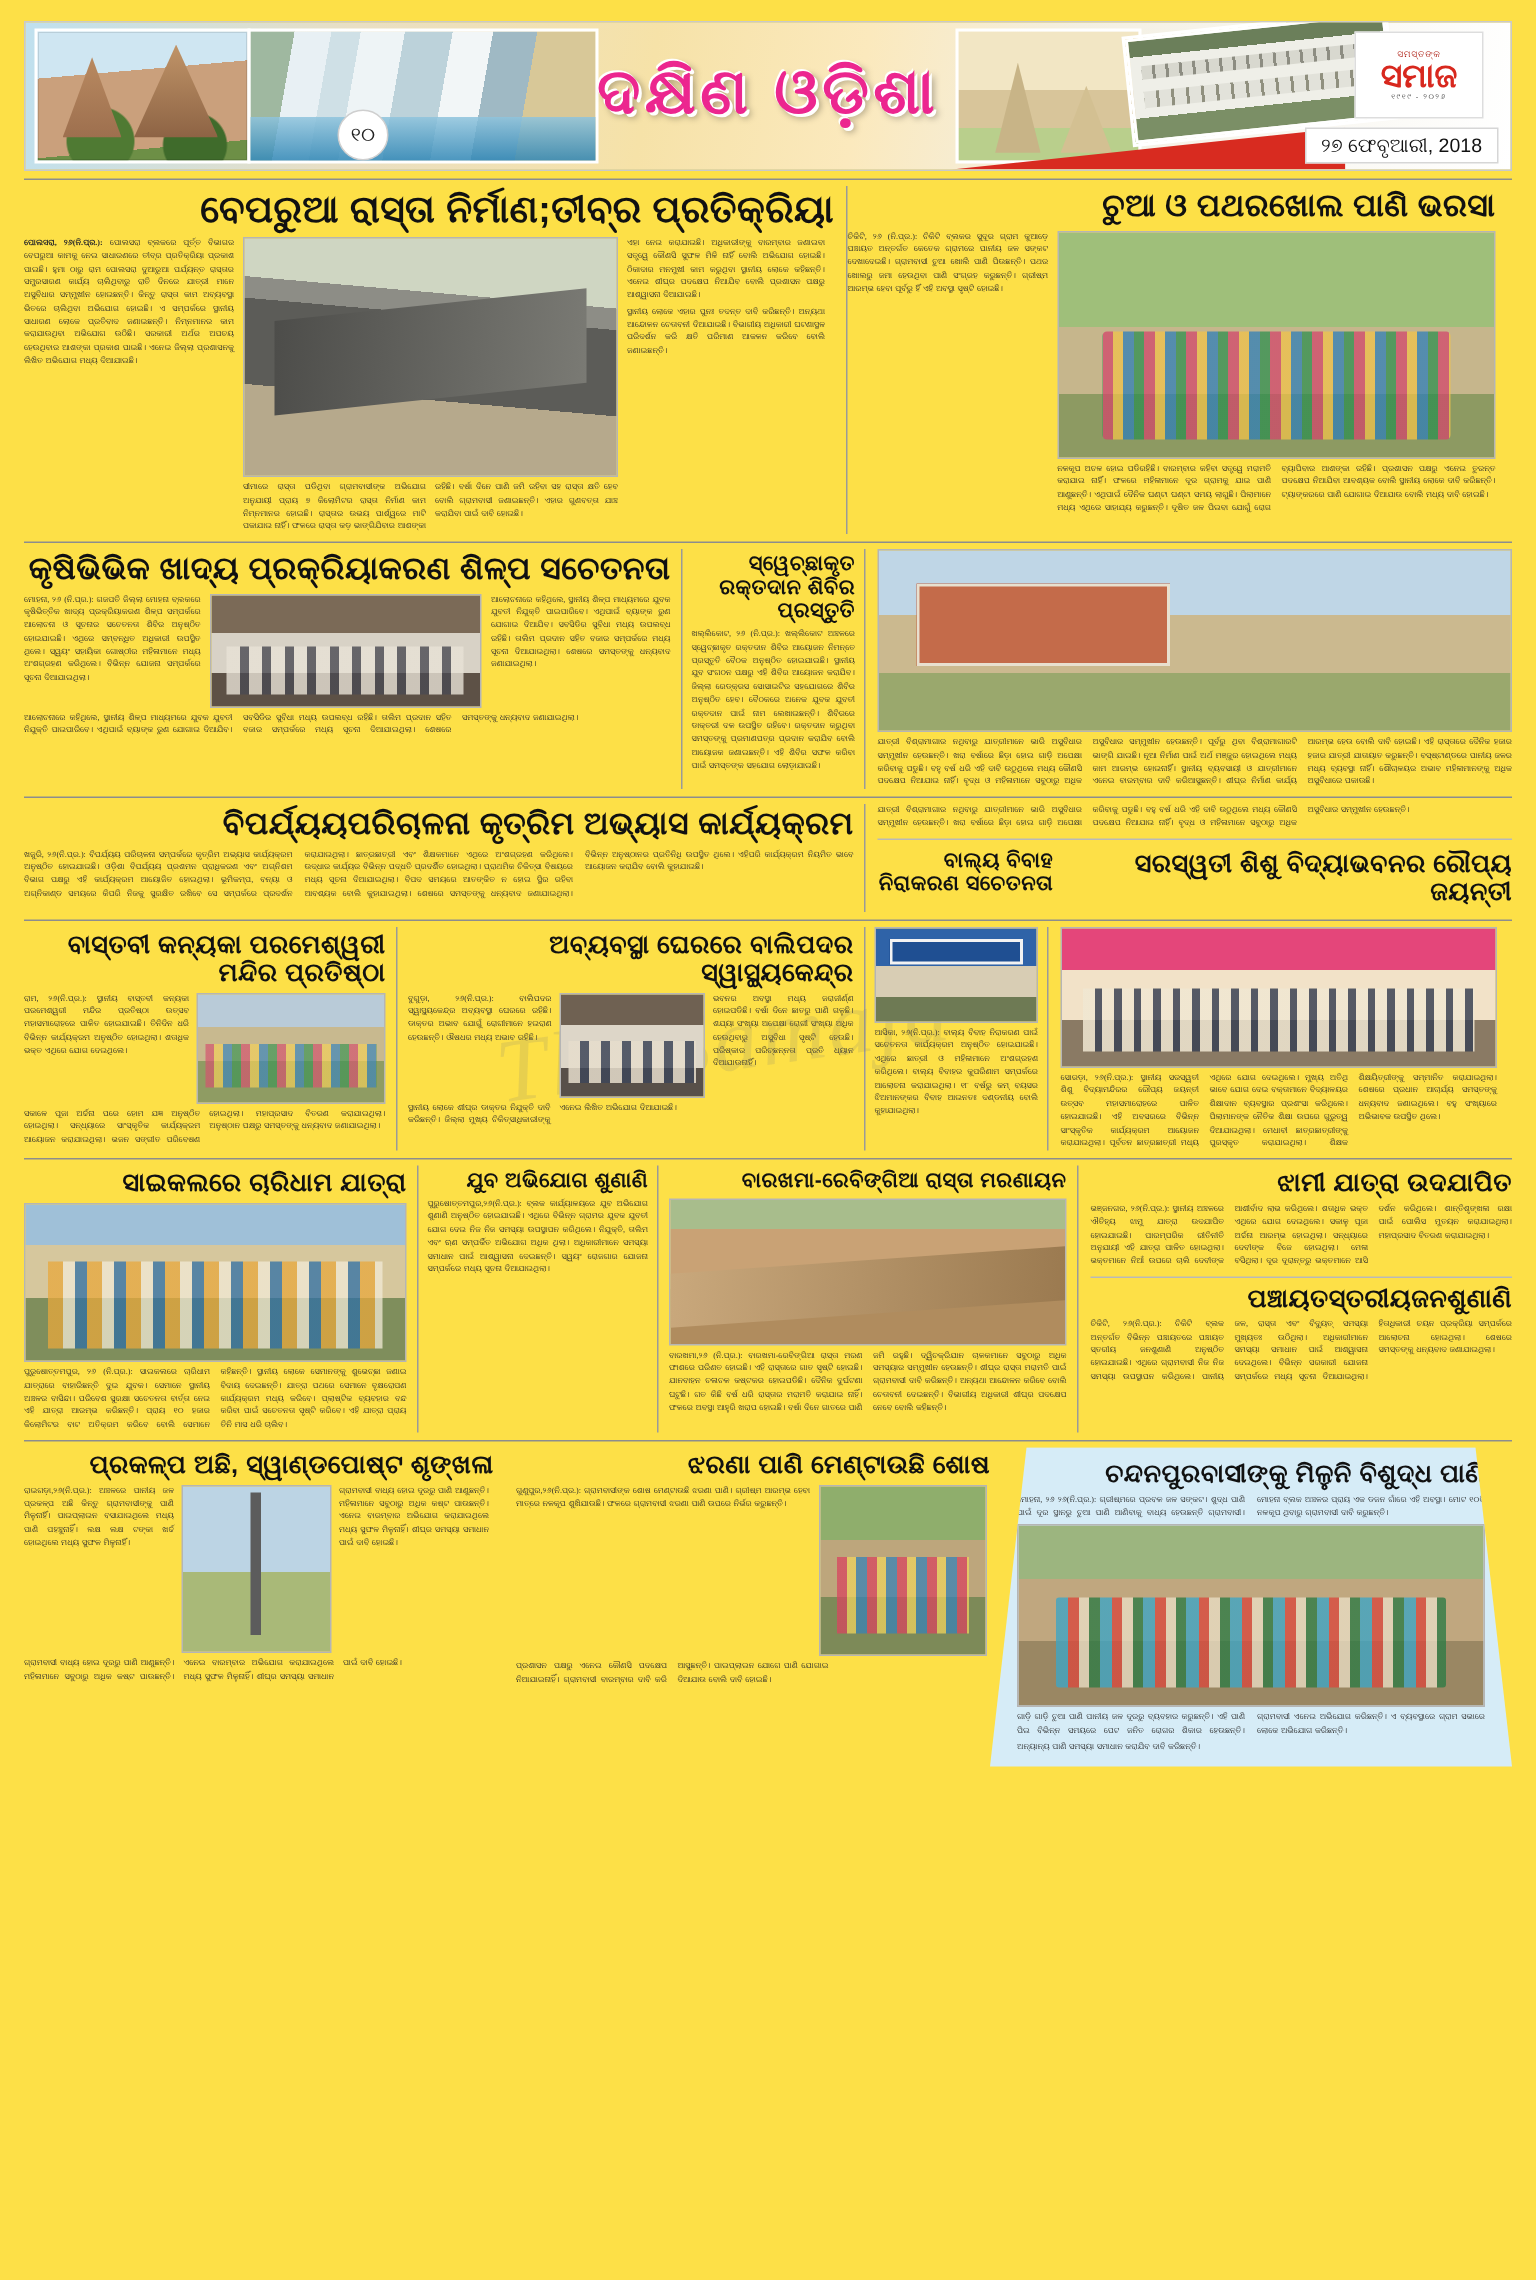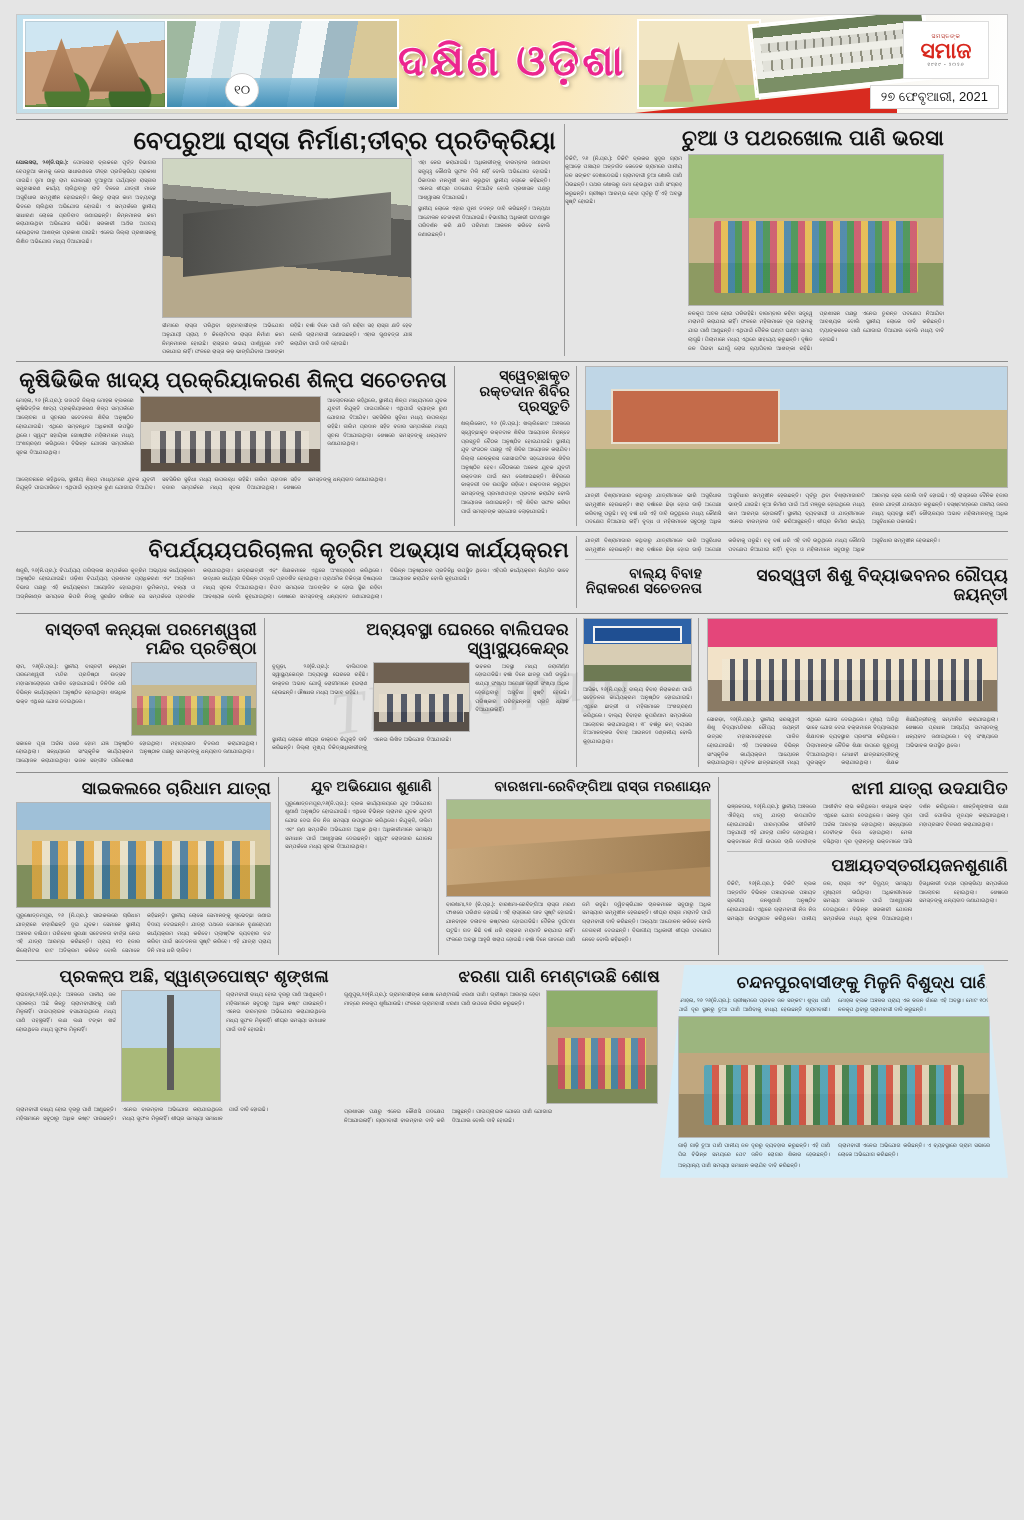--- a/index.html
+++ b/index.html
@@ -7,21 +7,21 @@
     width:1024px;height:1520px;
     background:#ffffff;
     font-family:"Liberation Serif", serif;
     overflow:hidden;
     position:relative;
   }
   .page{
     position:absolute;inset:0;
     padding:14px 16px 8px 16px;
     box-sizing:border-box;
-    background:#e5e5e5;
+    background:#fde047;
   }
 
   
   .masthead{
     position:relative;height:98px;
     border:1px solid #c9c9c9;
     background:linear-gradient(100deg,#bfe0ef 0%,#e9dfc4 22%,#f6e2a8 42%,#fbe9bd 56%,#f3efe2 70%,#ffffff 100%);
     overflow:hidden;
   }
   .mh-photo{position:absolute;top:4px;bottom:4px;background-size:cover;border:2px solid #fff;}
@@ -212,21 +212,21 @@
     <div class="mh-photo mh-jag"></div>
     <div class="mh-redwedge"></div>
     <div class="mh-photo mh-palace"></div>
     <div class="mh-title">ଦକ୍ଷିଣ ଓଡ଼ିଶା</div>
     <div class="mh-pagenum">୧୦</div>
     <div class="mh-logo">
       <span class="lg-top">ସମସ୍ତଙ୍କ</span>
       <span class="lg-main">ସମାଜ</span>
       <span class="lg-bot">୧୯୧୯ - ୨୦୨୬</span>
     </div>
-    <div class="mh-date">୨୭ ଫେବୃଆରୀ, 2021</div>
+    <div class="mh-date">୨୭ ଫେବୃଆରୀ, 2018</div>
   </div>
 
   <div class="wm">The Samaja</div>
 
   <div class="rule"></div>
   <div class="sec">
 
     <div class="col" style="width:548px;padding-right:8px;">
       <h2 class="hl xl">ବେପରୁଆ ରାସ୍ତା ନିର୍ମାଣ;ତୀବ୍ର ପ୍ରତିକ୍ରିୟା</h2>
       <div style="display:flex;gap:6px;">
@@ -240,21 +240,21 @@
             <span>ସୀମାରେ ରାସ୍ତା ପଡିଥିବା ଗ୍ରାମବାସୀଙ୍କ ଅଭିଯୋଗ ଅନୁଯାୟୀ ପ୍ରାୟ ୭ କିଲୋମିଟର ରାସ୍ତା ନିର୍ମାଣ କାମ ନିମ୍ନମାନର ହୋଇଛି। ରାସ୍ତାର ଉଭୟ ପାର୍ଶ୍ୱରେ ମାଟି ପକାଯାଇ ନାହିଁ। ଫଳରେ ରାସ୍ତା କଡ଼ ଭାଙ୍ଗିଯିବାର ଆଶଙ୍କା ରହିଛି। ବର୍ଷା ଦିନେ ପାଣି ଜମି ରହିବା ସହ ରାସ୍ତା କ୍ଷତି ହେବ ବୋଲି ଗ୍ରାମବାସୀ ଜଣାଇଛନ୍ତି। ଏହାର ଗୁଣବତ୍ତା ଯାଞ୍ଚ କରାଯିବା ପାଇଁ ଦାବି ହୋଇଛି।</span>
           </div>
         </div>
         <div style="width:132px;" class="txt">
           <p><span>ଏହା ନେଇ କରାଯାଇଛି। ଅଧିକାରୀଙ୍କୁ ବାରମ୍ବାର ଜଣାଇବା ସତ୍ତ୍ୱେ କୌଣସି ସୁଫଳ ମିଳି ନାହିଁ ବୋଲି ଅଭିଯୋଗ ହୋଇଛି। ଠିକାଦାର ମନମୁଖୀ କାମ କରୁଥିବା ସ୍ଥାନୀୟ ଲୋକେ କହିଛନ୍ତି। ଏନେଇ ଶୀଘ୍ର ପଦକ୍ଷେପ ନିଆଯିବ ବୋଲି ପ୍ରଶାସନ ପକ୍ଷରୁ ଆଶ୍ୱାସନା ଦିଆଯାଇଛି।</span></p>
           <p><span>ସ୍ଥାନୀୟ ଲୋକେ ଏହାର ପୁନଃ ତଦନ୍ତ ଦାବି କରିଛନ୍ତି। ଅନ୍ୟଥା ଆନ୍ଦୋଳନ ଚେତାବନୀ ଦିଆଯାଇଛି। ବିଭାଗୀୟ ଅଧିକାରୀ ଘଟଣାସ୍ଥଳ ପରିଦର୍ଶନ କରି କ୍ଷତି ପରିମାଣ ଆକଳନ କରିବେ ବୋଲି ଜଣାଇଛନ୍ତି।</span></p>
         </div>
       </div>
     </div>
 
-    <div class="col vrule" style="width:380px;padding-left:0;">
+    <div class="col vrule" style="width:433px;padding-left:0;">
       <h2 class="hl lg">ଚୁଆ ଓ ପଥରଖୋଲ ପାଣି ଭରସା</h2>
       <div style="display:flex;gap:6px;">
         <div style="width:135px;" class="txt">ଚିକିଟି, ୨୬ (ନି.ପ୍ର.): ଚିକିଟି ବ୍ଲକର ସୁଦୂର ଗ୍ରାମ କୁଆଡ଼େ ପଞ୍ଚାୟତ ଅନ୍ତର୍ଗତ କେତେକ ଗ୍ରାମରେ ପାନୀୟ ଜଳ ସଙ୍କଟ ଦେଖାଦେଇଛି। ଗ୍ରାମବାସୀ ଚୁଆ ଖୋଲି ପାଣି ପିଉଛନ୍ତି। ପଥର ଖୋଲରୁ ଜମା ହେଉଥିବା ପାଣି ସଂଗ୍ରହ କରୁଛନ୍ତି। ଗ୍ରୀଷ୍ମ ଆରମ୍ଭ ହେବା ପୂର୍ବରୁ ହିଁ ଏହି ଅବସ୍ଥା ସୃଷ୍ଟି ହୋଇଛି।</div>
         <div style="width:295px;">
           <div class="photo ph-water" style="height:150px;"></div>
           <div class="txt" style="margin-top:3px;column-count:2;column-gap:7px;">
             <span>ନଳକୂପ ଅଚଳ ହୋଇ ପଡିରହିଛି। ବାରମ୍ବାର କହିବା ସତ୍ତ୍ୱେ ମରାମତି କରାଯାଇ ନାହିଁ। ଫଳରେ ମହିଳାମାନେ ଦୂର ଗ୍ରାମକୁ ଯାଇ ପାଣି ଆଣୁଛନ୍ତି। ଏଥିପାଇଁ ଦୈନିକ ଘଣ୍ଟା ଘଣ୍ଟା ସମୟ ଲାଗୁଛି। ପିଲାମାନେ ମଧ୍ୟ ଏଥିରେ ସାହାଯ୍ୟ କରୁଛନ୍ତି। ଦୂଷିତ ଜଳ ପିଇବା ଯୋଗୁଁ ରୋଗ ବ୍ୟାପିବାର ଆଶଙ୍କା ରହିଛି।</span>
             <span>ପ୍ରଶାସନ ପକ୍ଷରୁ ଏନେଇ ତୁରନ୍ତ ପଦକ୍ଷେପ ନିଆଯିବା ଆବଶ୍ୟକ ବୋଲି ସ୍ଥାନୀୟ ଲୋକେ ଦାବି କରିଛନ୍ତି। ଟ୍ୟାଙ୍କରରେ ପାଣି ଯୋଗାଇ ଦିଆଯାଉ ବୋଲି ମଧ୍ୟ ଦାବି ହୋଇଛି।</span>
           </div>
         </div>

